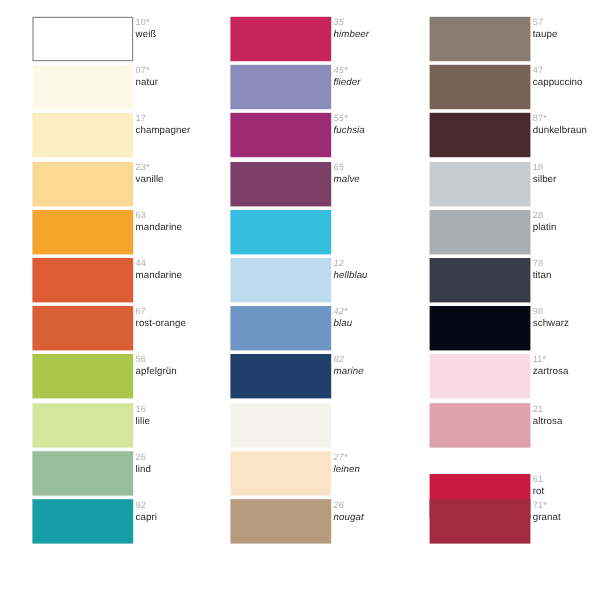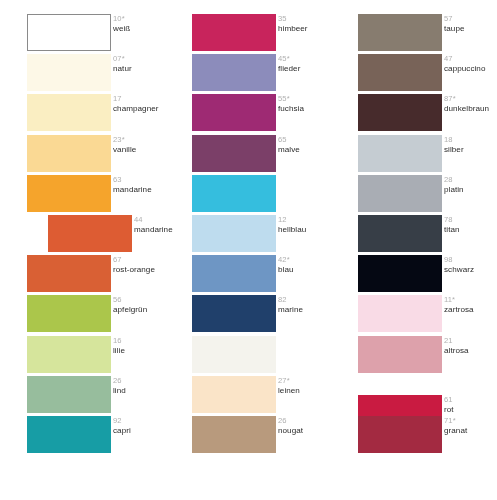--- a/index.html
+++ b/index.html
@@ -21,21 +21,21 @@
     height: 460px;
     background: #ffffff;
   }
   .column {
     position: absolute;
     top: 0;
     width: 165px;
     height: 500px;
   }
   .col-0 { left: 0px; }
-  .col-1 { left: 165px; }
+  .col-1 { left: 165px; font-style: italic; }
   .col-2 { left: 331px; }
 
   .swatch-row {
     position: absolute;
     left: 0;
     width: 165px;
     height: 40px;
   }
 
   .swatch-chip {
@@ -106,21 +106,21 @@
           <span class="swatch-name">vanille</span>
         </div>
       </div>
       <div class="swatch-row" style="top: 174.8px;">
         <div class="swatch-chip" style="background: rgb(245, 164, 44);"></div>
         <div class="swatch-label">
           <span class="swatch-code">63</span>
           <span class="swatch-name">mandarine</span>
         </div>
       </div>
-      <div class="swatch-row" style="top: 215px; margin-left: 21px;">
+      <div class="swatch-row" style="top: 215px;">
         <div class="swatch-chip" style="background: rgb(221, 92, 51);"></div>
         <div class="swatch-label">
           <span class="swatch-code">44</span>
           <span class="swatch-name">mandarine</span>
         </div>
       </div>
       <div class="swatch-row" style="top: 255.2px;">
         <div class="swatch-chip" style="background: rgb(217, 96, 52);"></div>
         <div class="swatch-label">
           <span class="swatch-code">67</span>

